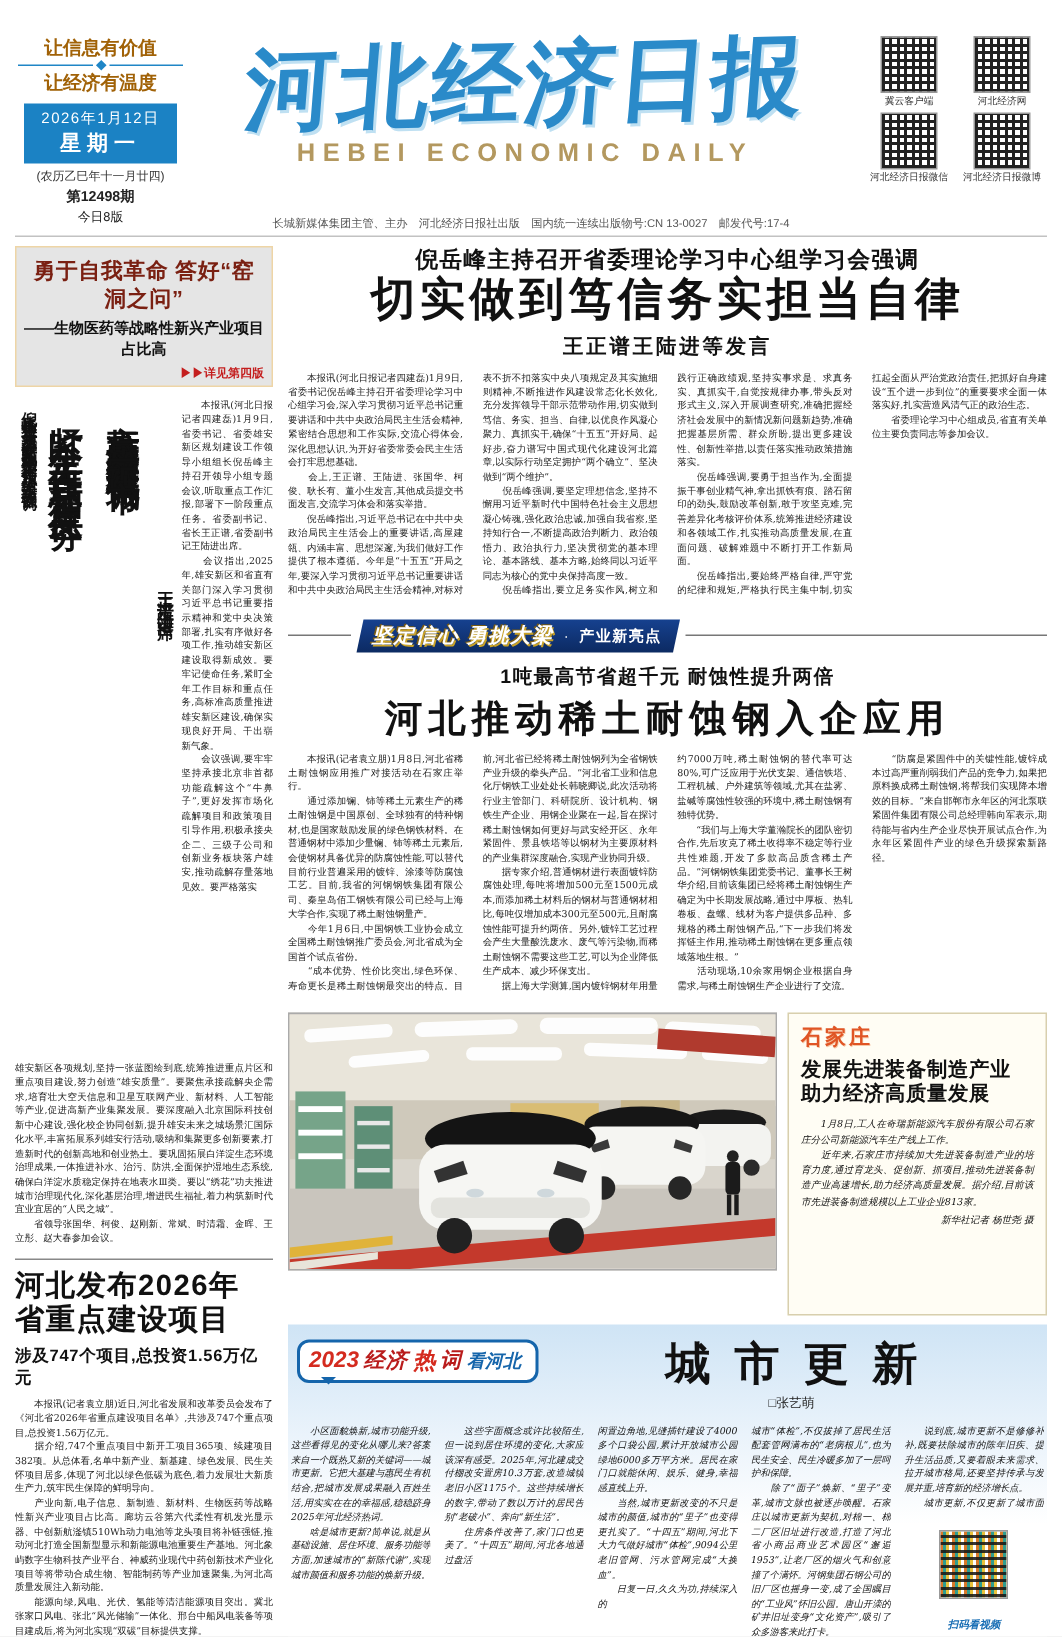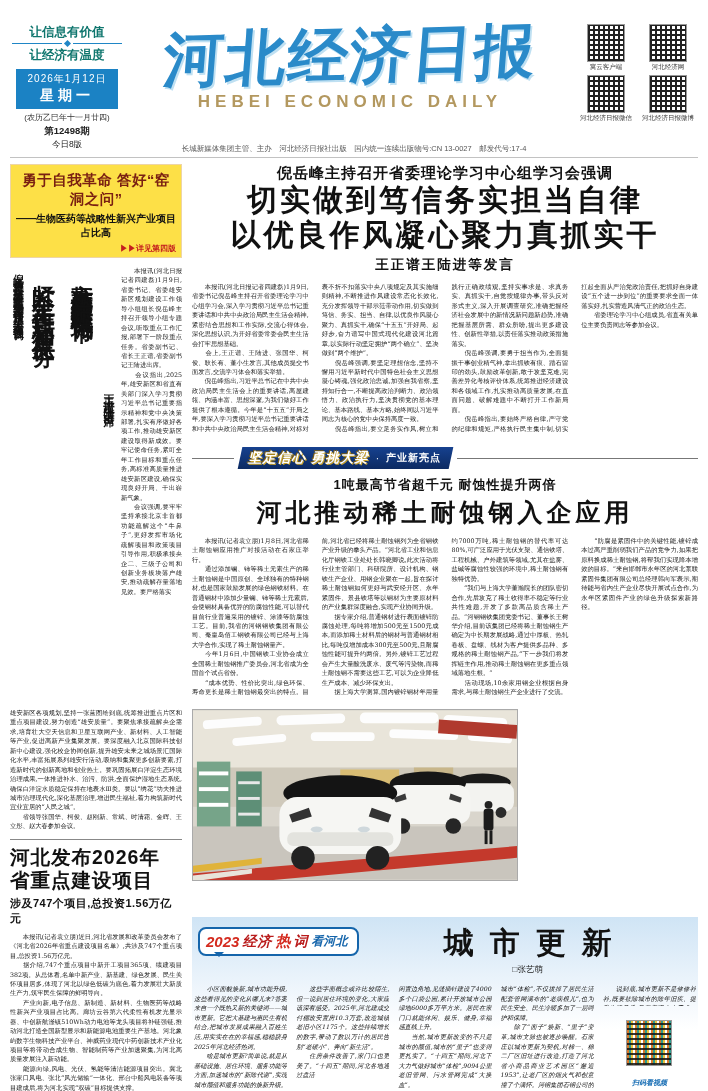--- a/index.html
+++ b/index.html
@@ -2,21 +2,21 @@
 <html><head>
 <meta charset="utf-8">
 <style>
   html,body{margin:0;padding:0;background:#e9e9e9;}
   *{box-sizing:border-box;}
   .page{width:708px;height:1091px;margin:0 auto;background:#fff;position:relative;
         font-family:"Liberation Sans",sans-serif;color:#111;overflow:hidden;}
   
   .masthead{display:flex;align-items:flex-start;padding:24px 12px 0 12px;height:140px;}
   .mh-left{width:110px;text-align:center;flex:0 0 auto;}
-  .slogan{color:#0f766e;font-weight:bold;font-size:12.5px;line-height:1.3;}
+  .slogan{color:#a16207;font-weight:bold;font-size:12.5px;line-height:1.3;}
   .slogan-div{display:flex;align-items:center;gap:3px;margin:1px 0;}
   .slogan-div .ln{flex:1;height:1px;background:#1f86c6;}
   .slogan-div .dm{width:5px;height:5px;background:#1f86c6;transform:rotate(45deg);}
   .datebox{background:#1b82c4;color:#fff;margin:5px 4px 3px 4px;padding:3px 0 4px 0;}
   .datebox .d1{font-size:10px;letter-spacing:1px;}
   .datebox .d2{font-size:14px;font-weight:bold;letter-spacing:4px;margin-top:1px;}
   .lunar{font-size:8px;color:#333;margin-top:2px;}
   .issue{font-size:9.5px;font-weight:bold;color:#222;margin-top:2px;}
   .pages{font-size:8.5px;color:#222;margin-top:1px;}
   .mh-center{flex:1;text-align:center;padding-top:2px;}
@@ -34,21 +34,21 @@
   .qrlabel{font-size:6.5px;color:#333;margin-top:1px;}
   .publine{font-size:7.5px;color:#555;text-align:center;padding:4px 0 3px 0;
            border-bottom:1px solid #c2c2c2;margin:0 10px;}
   
   .mainwrap{display:flex;gap:10px;padding:6px 10px 0 10px;height:940px;}
   .leftcol{width:172px;flex:0 0 auto;display:flex;flex-direction:column;}
   .rightcol{flex:1;display:flex;flex-direction:column;min-width:0;}
   .bodytext{font-family:"DejaVu Serif",serif;font-size:6.3px;line-height:1.5;
             text-align:justify;white-space:pre-line;color:#1a1a1a;overflow:hidden;}
   
-  .promo{background:#fde047;border:1px solid #eed5a6;padding:6px 5px 3px 5px;text-align:center;}
+  .promo{background:#e5e5e5;border:1px solid #eed5a6;padding:6px 5px 3px 5px;text-align:center;}
   .promo-t{color:#7a2012;font-weight:900;font-size:14.5px;letter-spacing:0.5px;}
   .promo-s{color:#111;font-weight:bold;font-size:10px;margin-top:3px;}
   .promo-m{color:#c41e1e;font-size:8px;font-weight:bold;text-align:right;margin-top:3px;}
   
   .xiongan{display:flex;gap:5px;height:436px;margin-top:8px;}
   .vtext{writing-mode:vertical-rl;text-orientation:upright;overflow:hidden;}
   .x-kicker{font-size:10.5px;font-weight:bold;letter-spacing:2px;line-height:1.2;width:15px;}
   .x-h1{font-size:23px;font-weight:900;letter-spacing:5px;width:30px;}
   .x-h2{font-size:22px;font-weight:900;letter-spacing:2px;width:32px;}
   .x-att{font-size:11px;font-weight:bold;width:14px;margin-top:120px;letter-spacing:3px;}
@@ -194,21 +194,20 @@
 　　民生向暖,石衡沧港城际铁路、石家庄地铁延伸扩容等交通项目将进一步缩短城际和城区出行距离;中国医学科学院北京协和医院国家医学中心(雄安院区)等医疗教育项目将新增更多学位、床位。
 　　河北省发展和改革委员会在印发的通知中要求,各地要建立“清单台账、全过程调度、要素保障”机制,新增建设用地计划指标要向重点项目倾斜。</div>
       </div>
     </div>
 
     <div class="rightcol">
 
       <div>
         <div class="th-kicker">倪岳峰主持召开省委理论学习中心组学习会强调</div>
         <div class="th-h">切实做到笃信务实担当自律</div>
-        <div class="th-h">以优良作风凝心聚力真抓实干</div>
         <div class="th-deck">王正谱王陆进等发言</div>
         <div class="bodytext cols4">　　本报讯(河北日报记者四建磊)1月9日,省委书记倪岳峰主持召开省委理论学习中心组学习会,深入学习贯彻习近平总书记重要讲话和中共中央政治局民主生活会精神,紧密结合思想和工作实际,交流心得体会,深化思想认识,为开好省委常委会民主生活会打牢思想基础。
 　　会上,王正谱、王陆进、张国华、柯俊、耿长有、董小生发言,其他成员提交书面发言,交流学习体会和落实举措。
 　　倪岳峰指出,习近平总书记在中共中央政治局民主生活会上的重要讲话,高屋建瓴、内涵丰富、思想深邃,为我们做好工作提供了根本遵循。今年是“十五五”开局之年,要深入学习贯彻习近平总书记重要讲话和中共中央政治局民主生活会精神,对标对表不折不扣落实中央八项规定及其实施细则精神,不断推进作风建设常态化长效化,充分发挥领导干部示范带动作用,切实做到笃信、务实、担当、自律,以优良作风凝心聚力、真抓实干,确保“十五五”开好局、起好步,奋力谱写中国式现代化建设河北篇章,以实际行动坚定拥护“两个确立”、坚决做到“两个维护”。
 　　倪岳峰强调,要坚定理想信念,坚持不懈用习近平新时代中国特色社会主义思想凝心铸魂,强化政治忠诚,加强自我省察,坚持知行合一,不断提高政治判断力、政治领悟力、政治执行力,坚决贯彻党的基本理论、基本路线、基本方略,始终同以习近平同志为核心的党中央保持高度一致。
 　　倪岳峰指出,要立足务实作风,树立和践行正确政绩观,坚持实事求是、求真务实、真抓实干,自觉按规律办事,带头反对形式主义,深入开展调查研究,准确把握经济社会发展中的新情况新问题新趋势,准确把握基层所需、群众所盼,提出更多建设性、创新性举措,以责任落实推动政策措施落实。
 　　倪岳峰强调,要勇于担当作为,全面提振干事创业精气神,拿出抓铁有痕、踏石留印的劲头,鼓励改革创新,敢于攻坚克难,完善差异化考核评价体系,统筹推进经济建设和各领域工作,扎实推动高质量发展,在直面问题、破解难题中不断打开工作新局面。
 　　倪岳峰指出,要始终严格自律,严守党的纪律和规矩,严格执行民主集中制,切实扛起全面从严治党政治责任,把抓好自身建设“五个进一步到位”的重要要求全面一体落实好,扎实营造风清气正的政治生态。
 　　省委理论学习中心组成员,省直有关单位主要负责同志等参加会议。</div>
       </div>
@@ -301,20 +300,28 @@
           </g>
 
           <g transform="translate(296,92)">
             <circle cx="5" cy="4" r="4" fill="#222"></circle>
             <rect x="0" y="8" width="10" height="22" rx="3" fill="#1b1b1b"></rect>
             <rect x="1" y="30" width="3" height="14" fill="#1b1b1b"></rect>
             <rect x="6" y="30" width="3" height="14" fill="#1b1b1b"></rect>
           </g>
         </svg>
 
+        <div class="sjzbox">
+          <div class="sjz-label">石家庄</div>
+          <div class="sjz-h">发展先进装备制造产业</div>
+          <div class="sjz-h" style="margin-top:0;">助力经济高质量发展</div>
+          <div class="sjz-body">　　1月8日,工人在奇瑞新能源汽车股份有限公司石家庄分公司新能源汽车生产线上工作。
+　　近年来,石家庄市持续加大先进装备制造产业的培育力度,通过育龙头、促创新、抓项目,推动先进装备制造产业高速增长,助力经济高质量发展。据介绍,目前该市先进装备制造规模以上工业企业813家。</div>
+          <div class="sjz-credit">新华社记者 杨世尧 摄</div>
+        </div>
       </div>
 
       <div class="city">
         <div class="city-top">
           <div class="logo">
             <span class="logo-year">2023</span>
             <span class="logo-main">经济</span>
             <span class="logo-hot">热</span>
             <span class="logo-main">词</span>
             <span class="logo-suffix">看河北</span>

